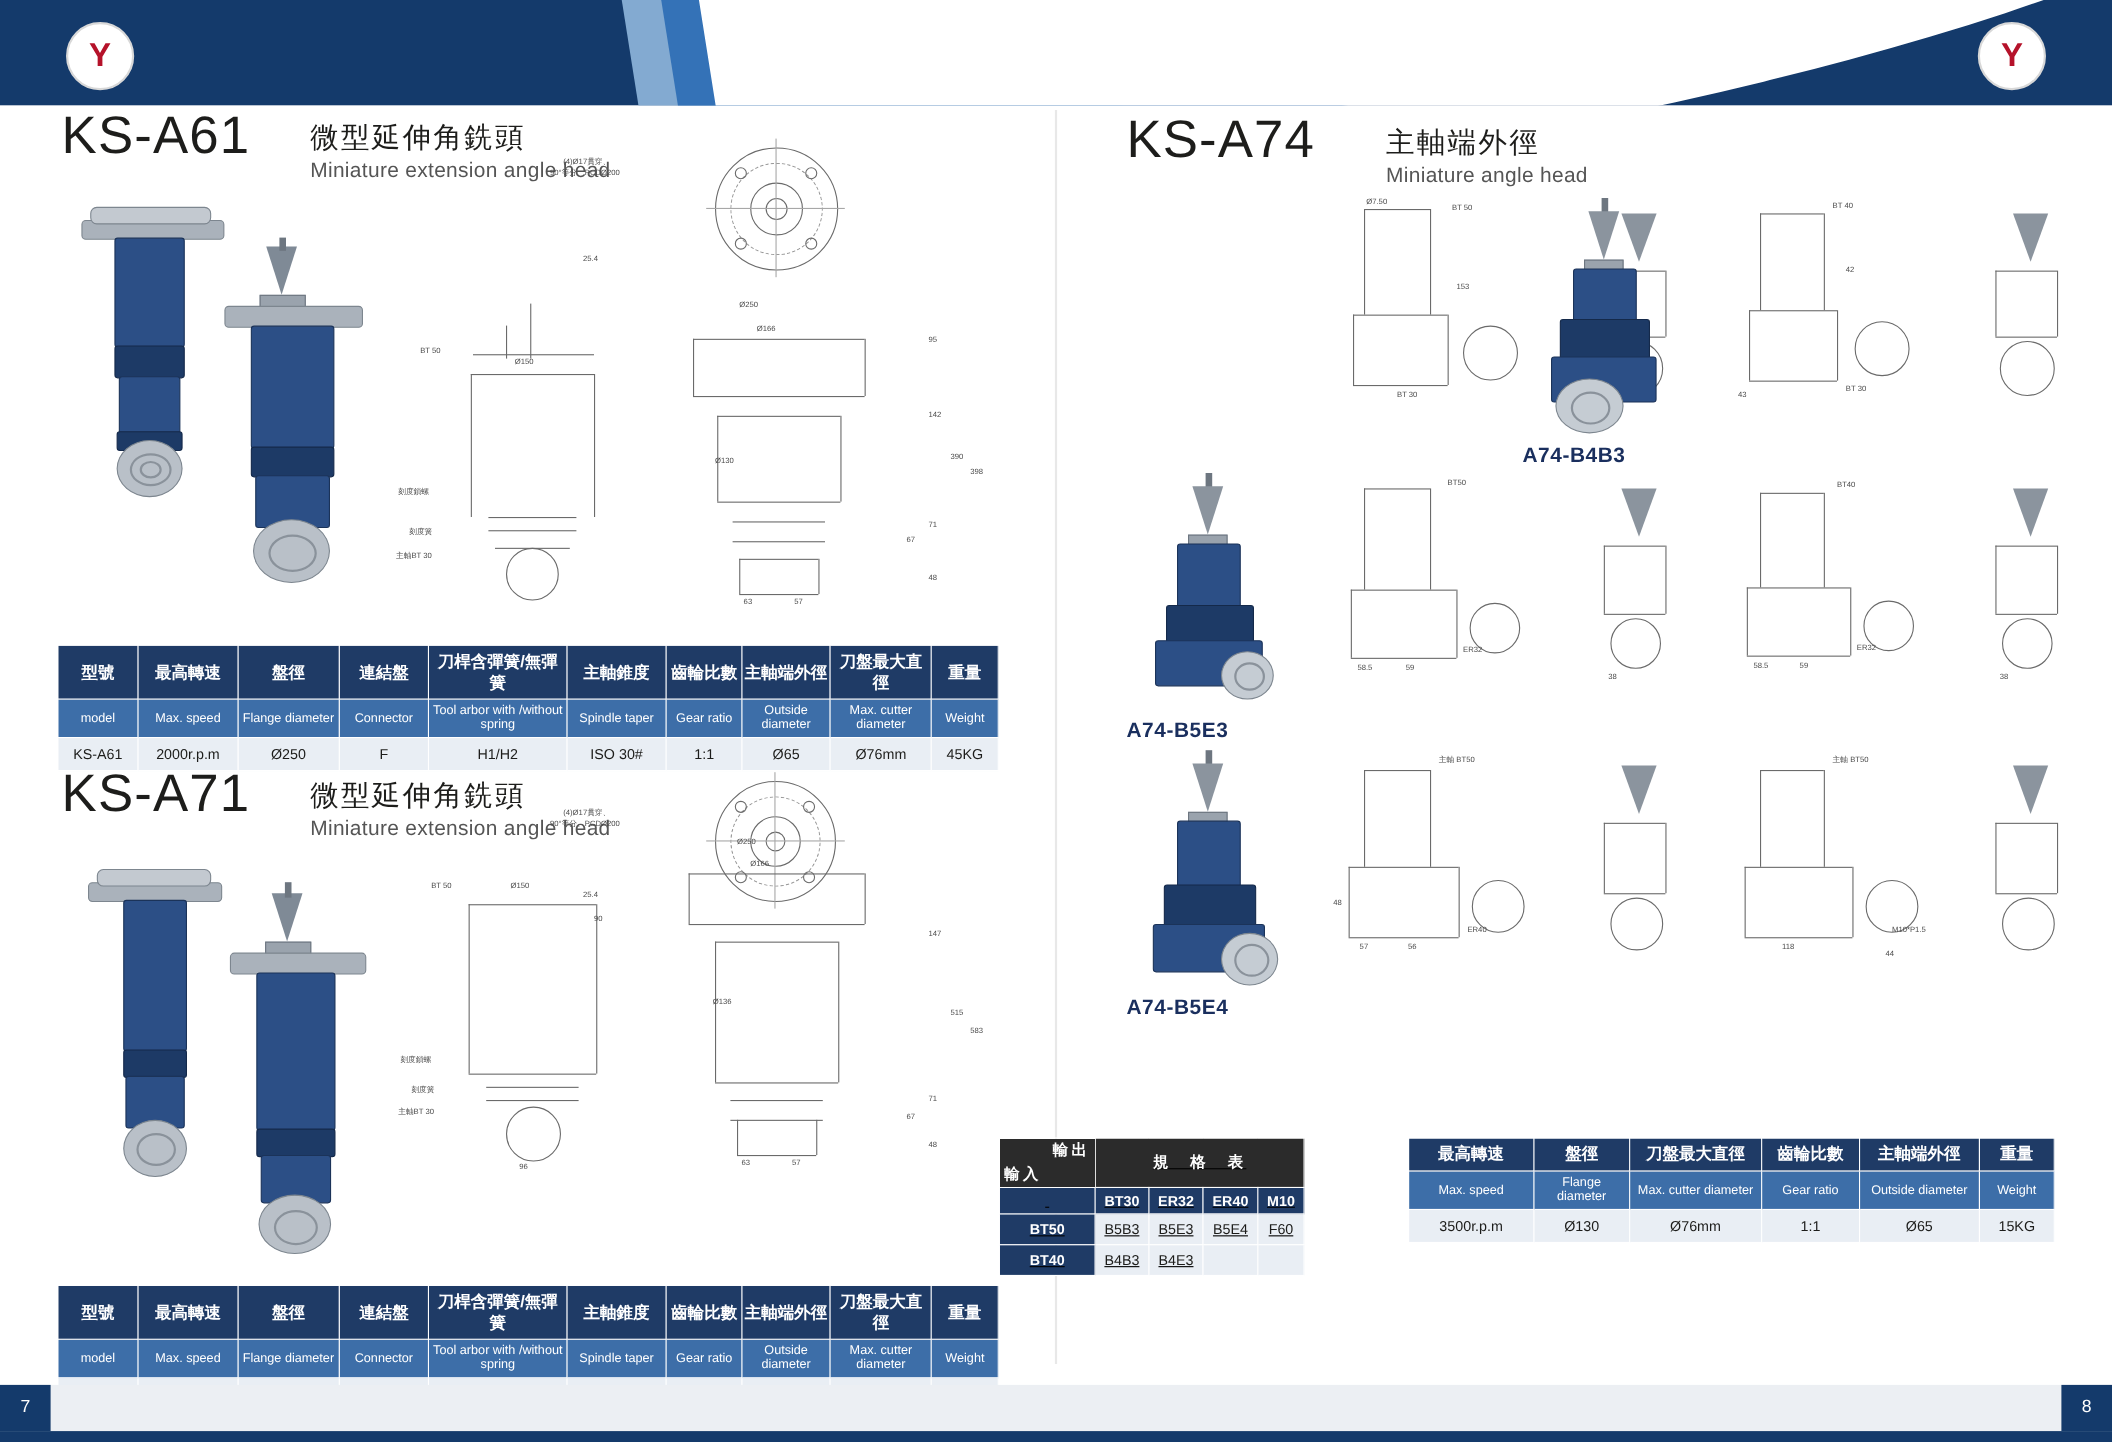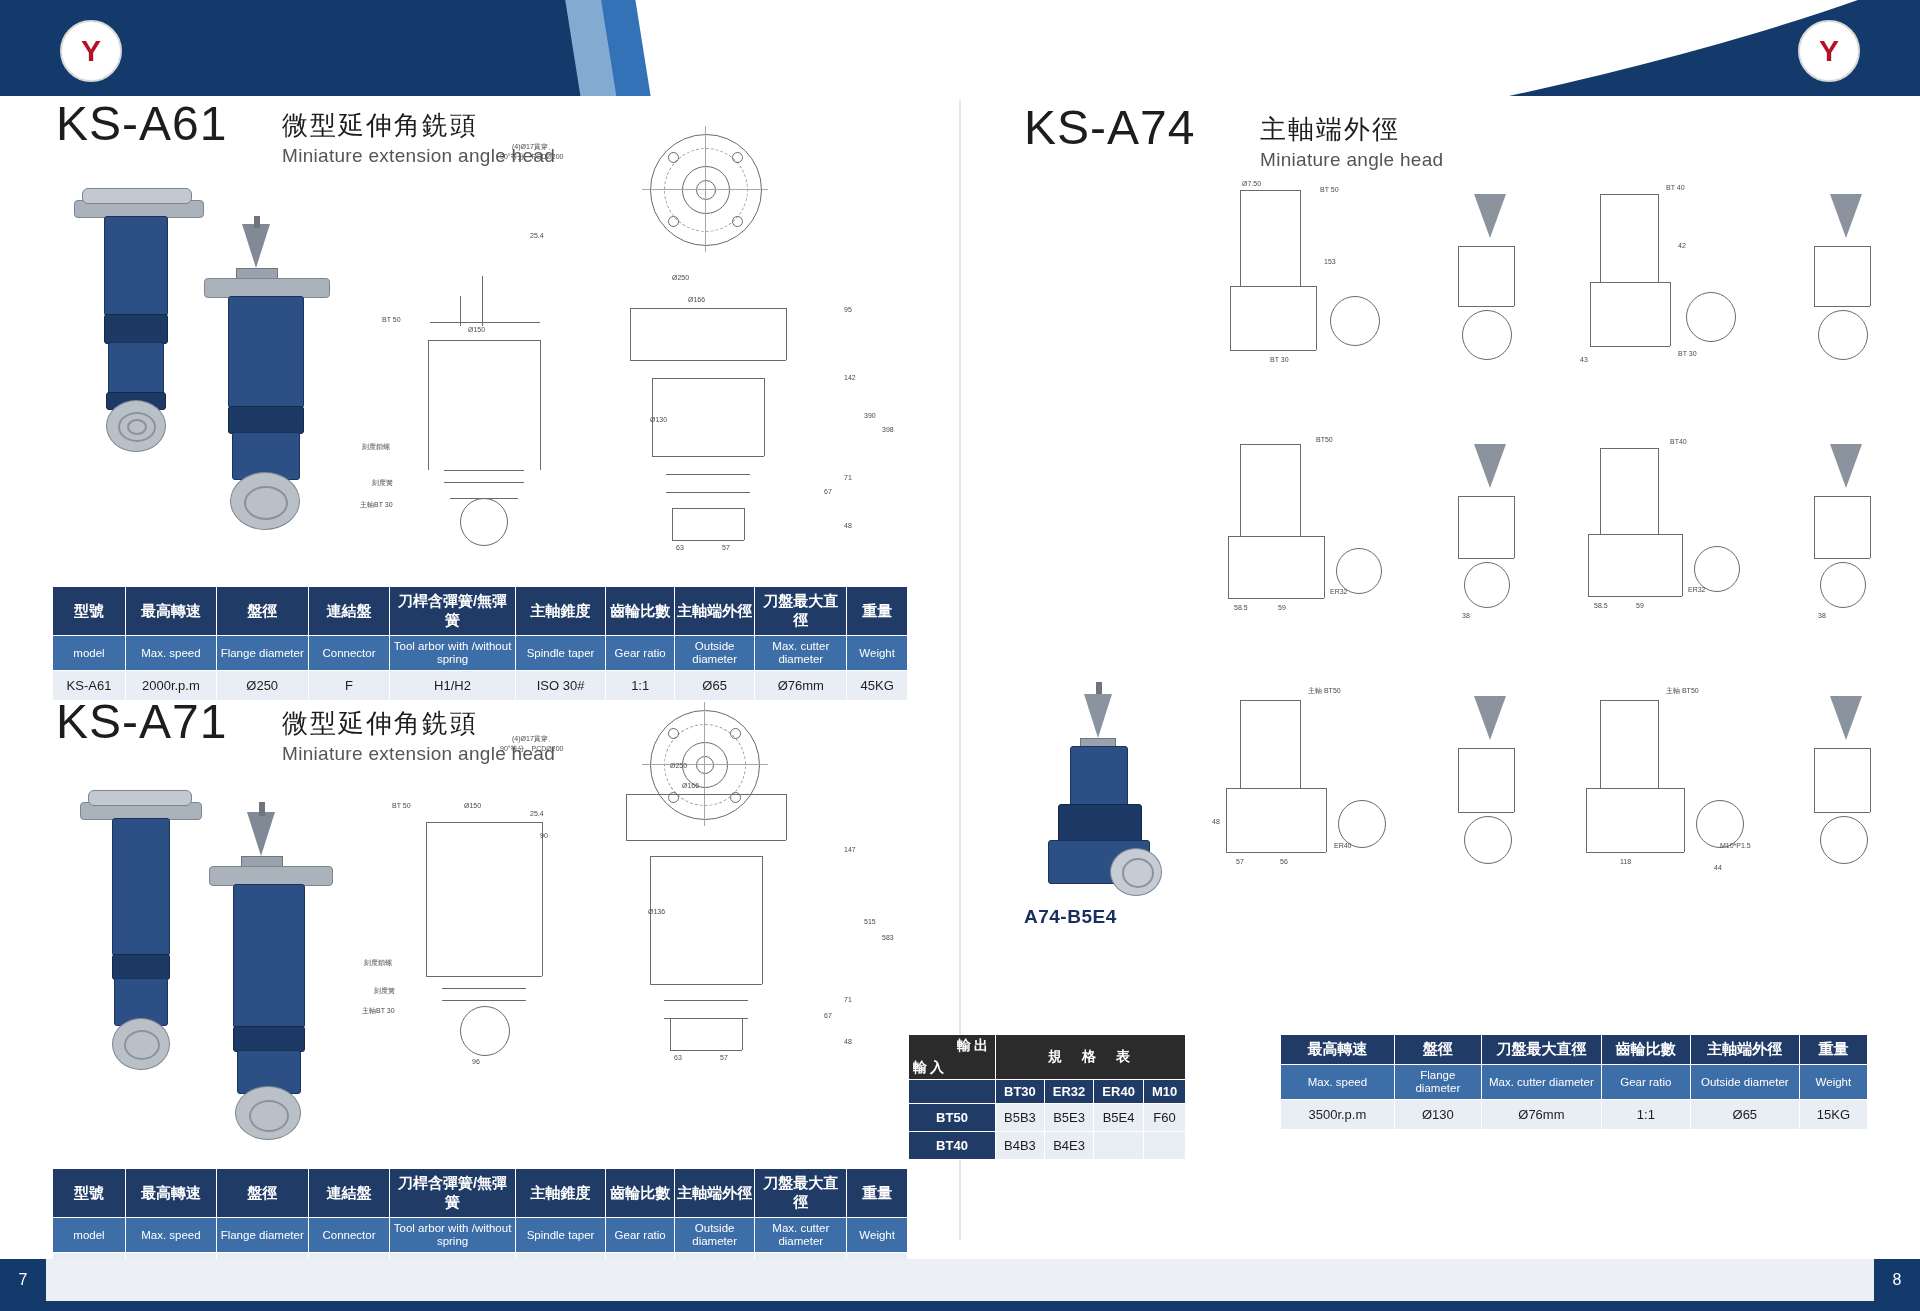--- a/index.html
+++ b/index.html
@@ -84,21 +84,21 @@
   .circ.d{border-style:dashed;border-color:#9a9a9a;}
 
   
   table.spec{border-collapse:collapse;position:absolute;font-family:"Liberation Sans",sans-serif;}
   table.spec td,table.spec th{border:1px solid #ffffff;text-align:center;}
   table.spec .hd1 td{background:#1f3b66;color:#fff;font-size:15px;padding:5px 2px;font-weight:700;}
   table.spec .hd2 td{background:#3d6ea8;color:#fff;font-size:11.5px;padding:4px 2px;line-height:1.15;}
   table.spec .val td{background:#e9eef4;color:#1d1d1b;font-size:13px;padding:7px 2px;}
 
   
-  table.grid{border-collapse:collapse;position:absolute;}
+  table.grid{border-collapse:collapse;position:absolute;text-decoration:underline;}
   table.grid td{border:1px solid #fff;text-align:center;}
   table.grid .gh td{background:#2b2b2b;color:#fff;font-size:14px;font-weight:700;padding:5px 6px;letter-spacing:3px;}
   table.grid .gsub td{background:#1f3b66;color:#fff;font-size:13px;font-weight:700;padding:4px 8px;}
   table.grid .gval td{background:#e9eef4;color:#1d1d1b;font-size:13px;padding:6px 8px;}
   table.grid .gval td.first{background:#1f3b66;color:#fff;font-weight:700;}
   .diagcell{position:relative;background:#1f3b66;color:#fff;font-size:10px;width:74px;height:34px;}
   .diagcell .o{position:absolute;right:4px;top:2px;}
   .diagcell .i{position:absolute;left:4px;bottom:2px;}
 
   
@@ -429,20 +429,33 @@
     </div>
     <div class="dwg" style="left:468px;top:84px;width:120px;height:210px;">
       <div class="taper" style="position:absolute;left:46px;top:14px;width:0;height:0;border-left:16px solid transparent;border-right:16px solid transparent;border-top:44px solid #8b949e;"></div>
       <div class="ln h" style="left:30px;top:66px;width:56px;"></div>
       <div class="ln v" style="left:30px;top:66px;height:60px;"></div>
       <div class="ln v" style="left:86px;top:66px;height:60px;"></div>
       <div class="ln h" style="left:30px;top:126px;width:56px;"></div>
       <div class="circ" style="left:34px;top:130px;width:48px;height:48px;"></div>
     </div>
 
+    <div class="fig" style="left:424px;top:84px;width:170px;height:220px;">
+      <div class="ah" style="left:0;top:0;width:170px;height:220px;">
+        <div class="stud" style="left:72px;top:0;height:14px;"></div>
+        <div class="taper" style="left:60px;top:12px;border-top-color:#8b949e;"></div>
+        <div class="collar" style="left:56px;top:56px;width:34px;height:8px;"></div>
+        <div class="bodyblock" style="left:46px;top:64px;width:56px;height:52px;"></div>
+        <div class="bodydark" style="left:34px;top:110px;width:80px;height:44px;"></div>
+        <div class="bodyblock" style="left:26px;top:144px;width:94px;height:40px;"></div>
+        <div class="nose" style="left:30px;top:164px;width:60px;height:48px;background:#c5ccd3;"></div>
+        <div class="ring" style="left:44px;top:176px;width:32px;height:26px;"></div>
+      </div>
+      <div class="cap">A74-B4B3</div>
+    </div>
     <div class="dwg" style="left:610px;top:84px;width:220px;height:210px;">
       <div class="ln h" style="left:30px;top:14px;width:58px;"></div>
       <div class="ln v" style="left:30px;top:14px;height:88px;"></div>
       <div class="ln v" style="left:88px;top:14px;height:88px;"></div>
       <div class="ln h" style="left:20px;top:102px;width:80px;"></div>
       <div class="ln v" style="left:20px;top:102px;height:64px;"></div>
       <div class="ln v" style="left:100px;top:102px;height:64px;"></div>
       <div class="ln h" style="left:20px;top:166px;width:80px;"></div>
       <div class="circ" style="left:116px;top:112px;width:48px;height:48px;"></div>
       <div class="dim" style="left:96px;top:4px;">BT 40</div>
@@ -452,20 +465,33 @@
     </div>
     <div class="dwg" style="left:828px;top:84px;width:120px;height:210px;">
       <div class="taper" style="position:absolute;left:42px;top:14px;width:0;height:0;border-left:16px solid transparent;border-right:16px solid transparent;border-top:44px solid #8b949e;"></div>
       <div class="ln h" style="left:26px;top:66px;width:56px;"></div>
       <div class="ln v" style="left:26px;top:66px;height:60px;"></div>
       <div class="ln v" style="left:82px;top:66px;height:60px;"></div>
       <div class="ln h" style="left:26px;top:126px;width:56px;"></div>
       <div class="circ" style="left:30px;top:130px;width:48px;height:48px;"></div>
     </div>
 
+    <div class="fig" style="left:64px;top:334px;width:170px;height:220px;">
+      <div class="ah" style="left:0;top:0;width:170px;height:220px;">
+        <div class="stud" style="left:72px;top:0;height:14px;"></div>
+        <div class="taper" style="left:60px;top:12px;border-top-color:#8b949e;"></div>
+        <div class="collar" style="left:56px;top:56px;width:34px;height:8px;"></div>
+        <div class="bodyblock" style="left:46px;top:64px;width:56px;height:64px;"></div>
+        <div class="bodydark" style="left:36px;top:120px;width:78px;height:44px;"></div>
+        <div class="bodyblock" style="left:26px;top:152px;width:96px;height:40px;"></div>
+        <div class="nose" style="left:86px;top:162px;width:46px;height:42px;background:#c5ccd3;"></div>
+        <div class="ring" style="left:98px;top:172px;width:24px;height:22px;"></div>
+      </div>
+      <div class="cap">A74-B5E3</div>
+    </div>
     <div class="dwg" style="left:250px;top:334px;width:220px;height:210px;">
       <div class="ln h" style="left:30px;top:14px;width:60px;"></div>
       <div class="ln v" style="left:30px;top:14px;height:92px;"></div>
       <div class="ln v" style="left:90px;top:14px;height:92px;"></div>
       <div class="ln h" style="left:18px;top:106px;width:96px;"></div>
       <div class="ln v" style="left:18px;top:106px;height:62px;"></div>
       <div class="ln v" style="left:114px;top:106px;height:62px;"></div>
       <div class="ln h" style="left:18px;top:168px;width:96px;"></div>
       <div class="circ" style="left:126px;top:118px;width:44px;height:44px;"></div>
       <div class="dim" style="left:106px;top:6px;">BT50</div>

